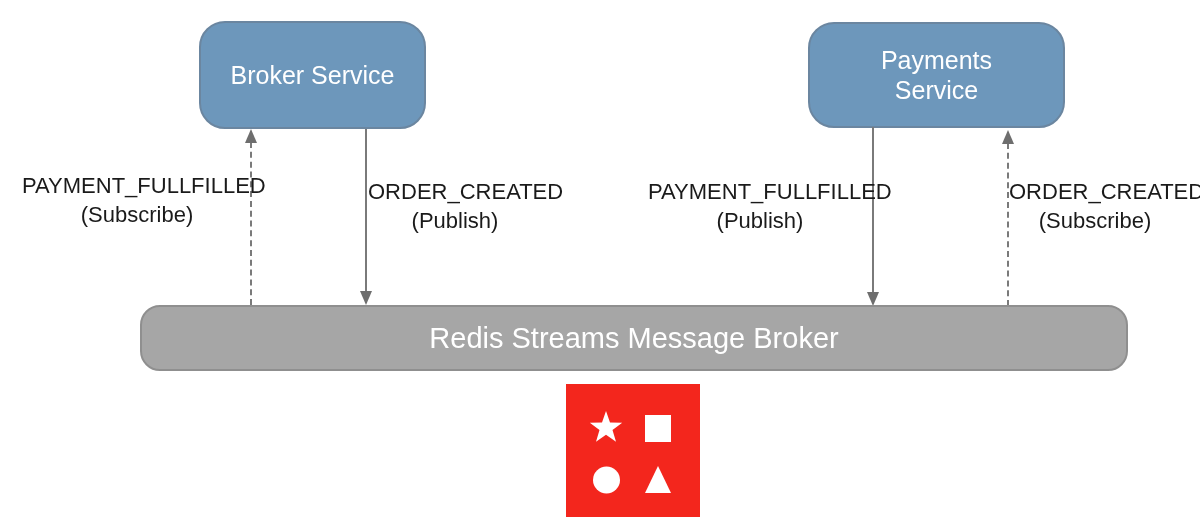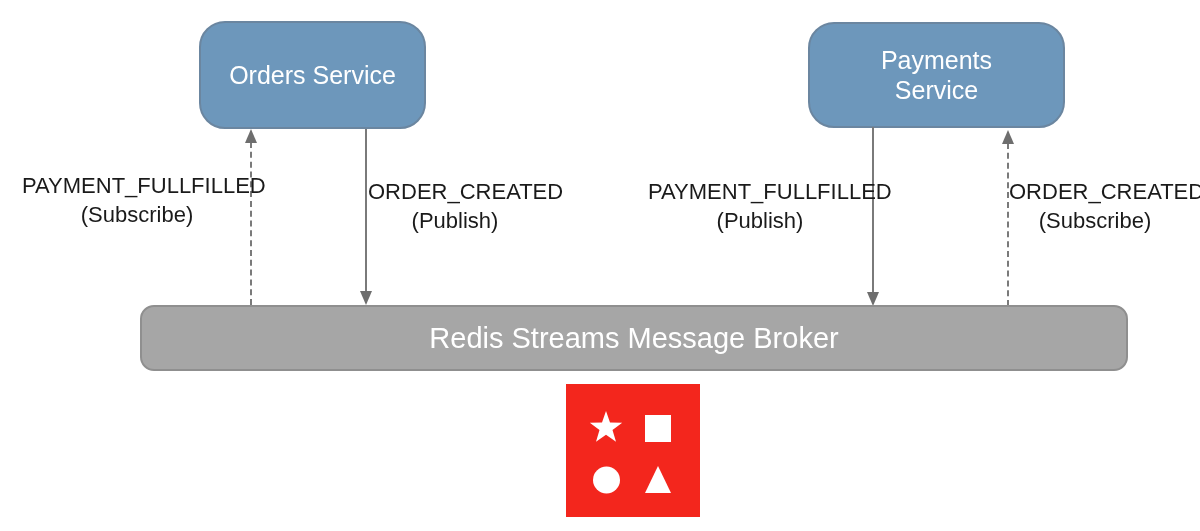--- a/index.html
+++ b/index.html
@@ -31,21 +31,21 @@
   }
   #orders-box { left: 199px; top: 21px; width: 227px; height: 108px; }
   #payments-box { left: 808px; top: 22px; width: 257px; height: 106px; }
   #payments-box span { display: inline-block; max-width: 140px; }
 
   .broker-bar {
     position: absolute;
     left: 140px; top: 305px; width: 988px; height: 66px;
     background: var(--broker-fill, #a6a6a6);
     border: 2px solid var(--broker-border, #8f8f8f);
-    border-radius: 14px;
+    border-radius: 20px;
     color: #ffffff;
     font-size: 29px;
     display: flex;
     align-items: center;
     justify-content: center;
     box-sizing: border-box;
   }
 
   .vline {
     position: absolute;
@@ -92,21 +92,21 @@
   }
   .logo-bg { fill: var(--logo-red, #f3261d); }
   .logo-shape { fill: #ffffff; }
 </style>
 </head>
 <body>
 
 <div class="canvas">
 
   <div class="service-box" id="orders-box">
-    <span>Orders Service</span>
+    <span>Broker Service</span>
   </div>
 
   <div class="service-box" id="payments-box">
     <span>Payments Service</span>
   </div>
 
   <div class="vline dashed" id="line-1"></div>
   <div class="arrowhead up" id="head-1"></div>
   <div class="edge-label" id="edge-label-1">
     <div>PAYMENT_FULLFILLED</div>

